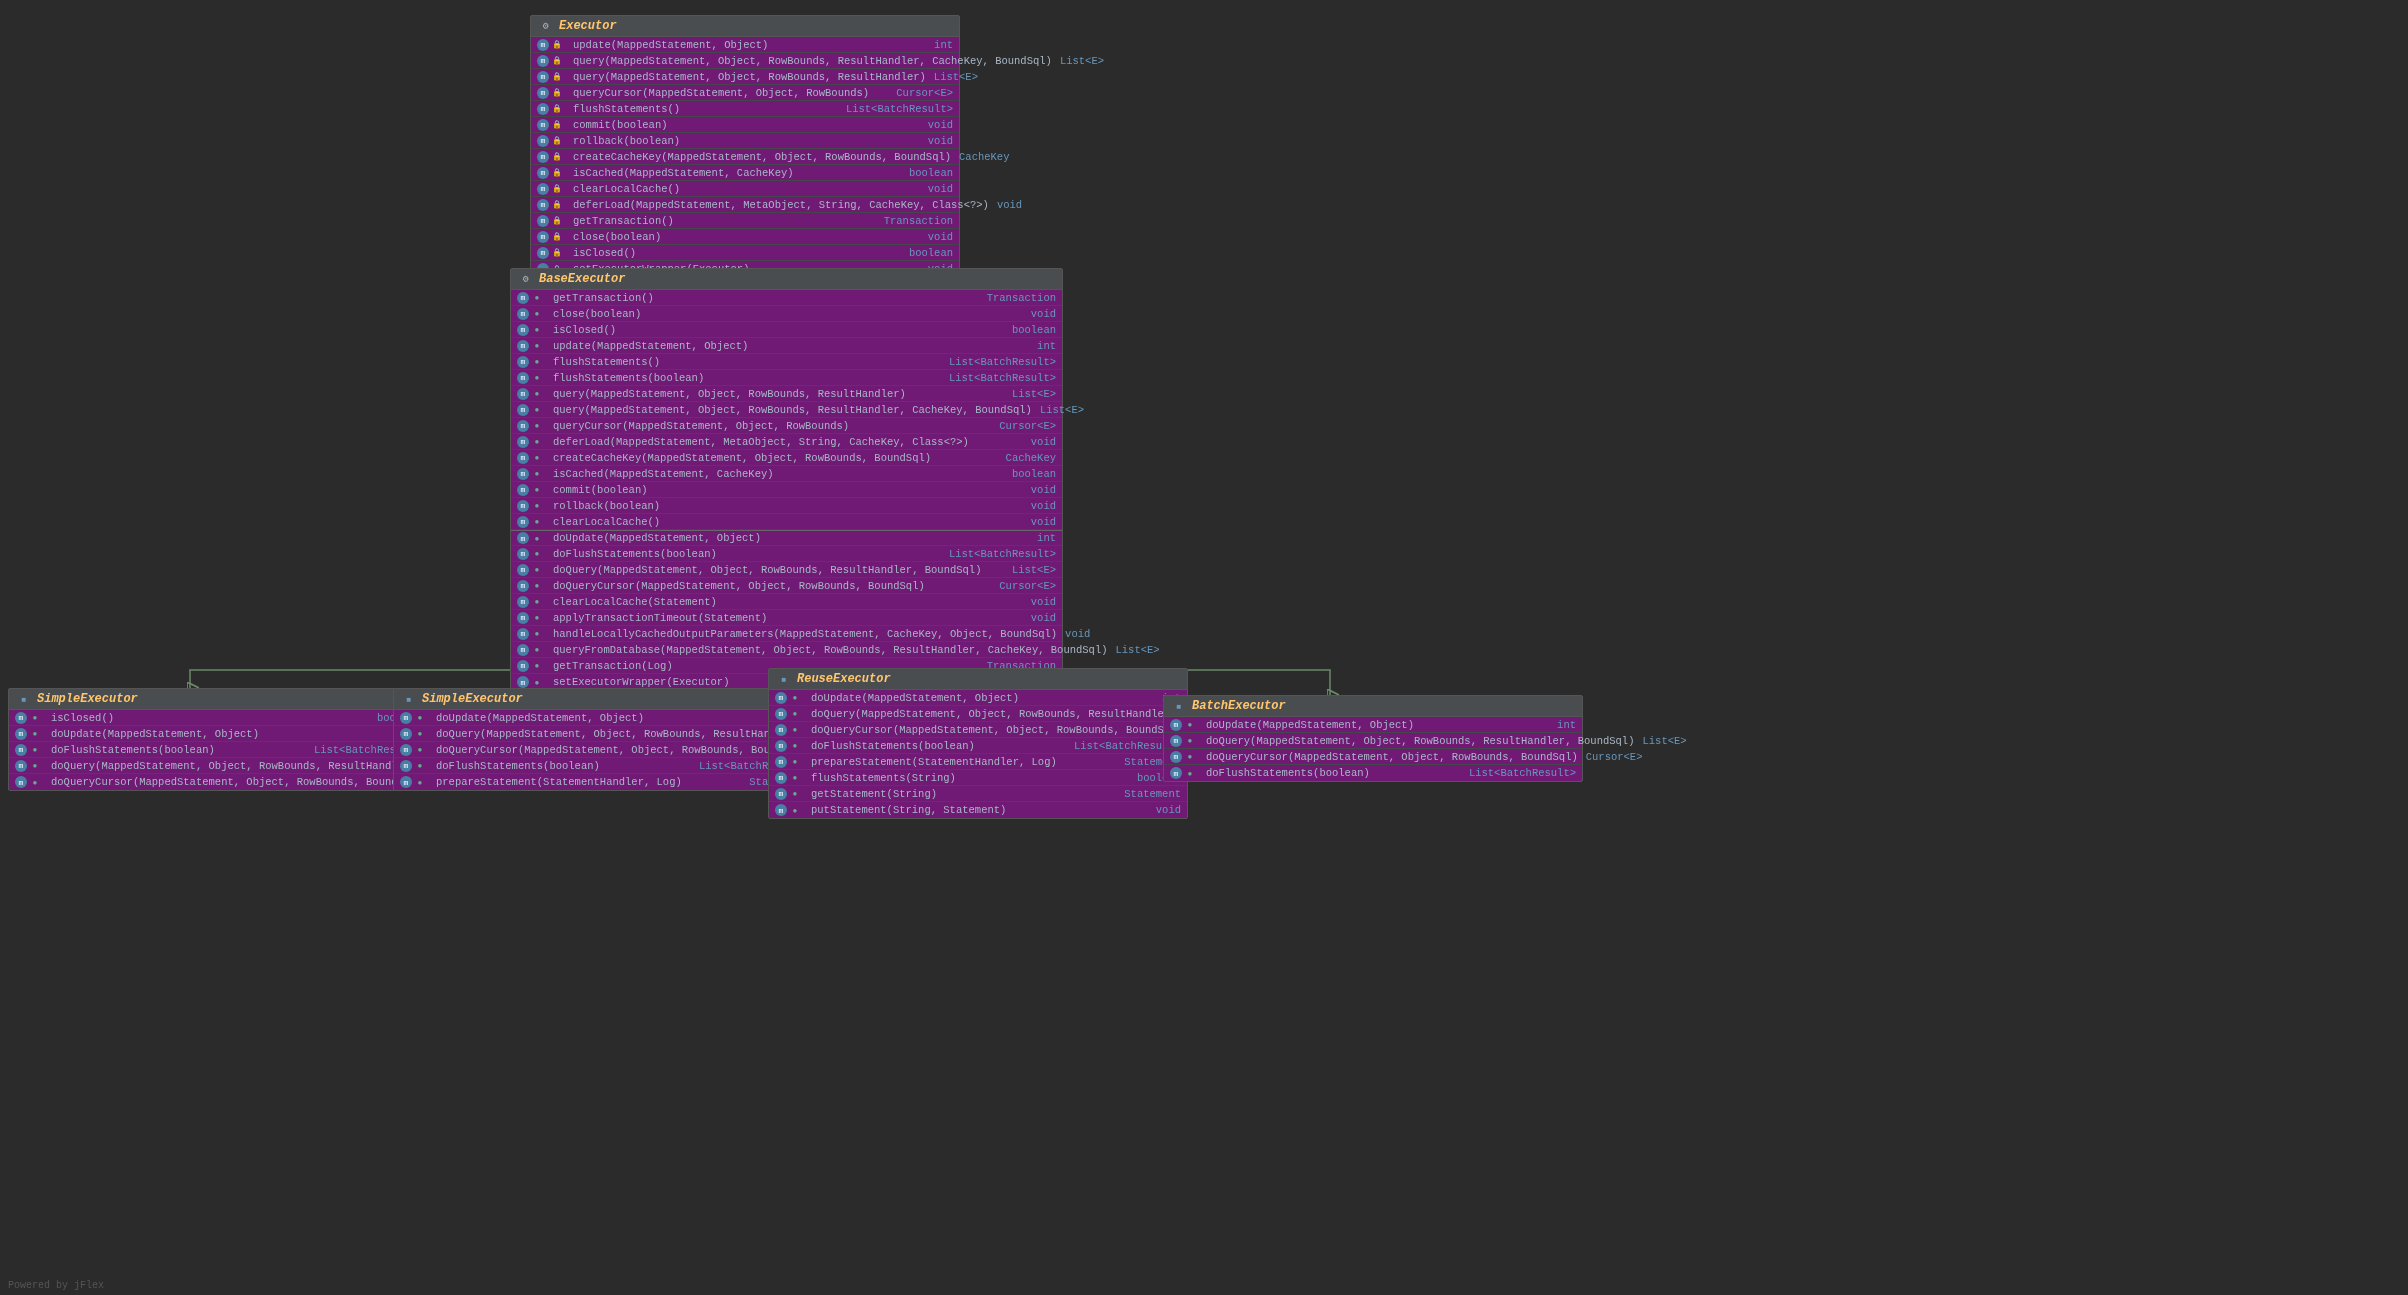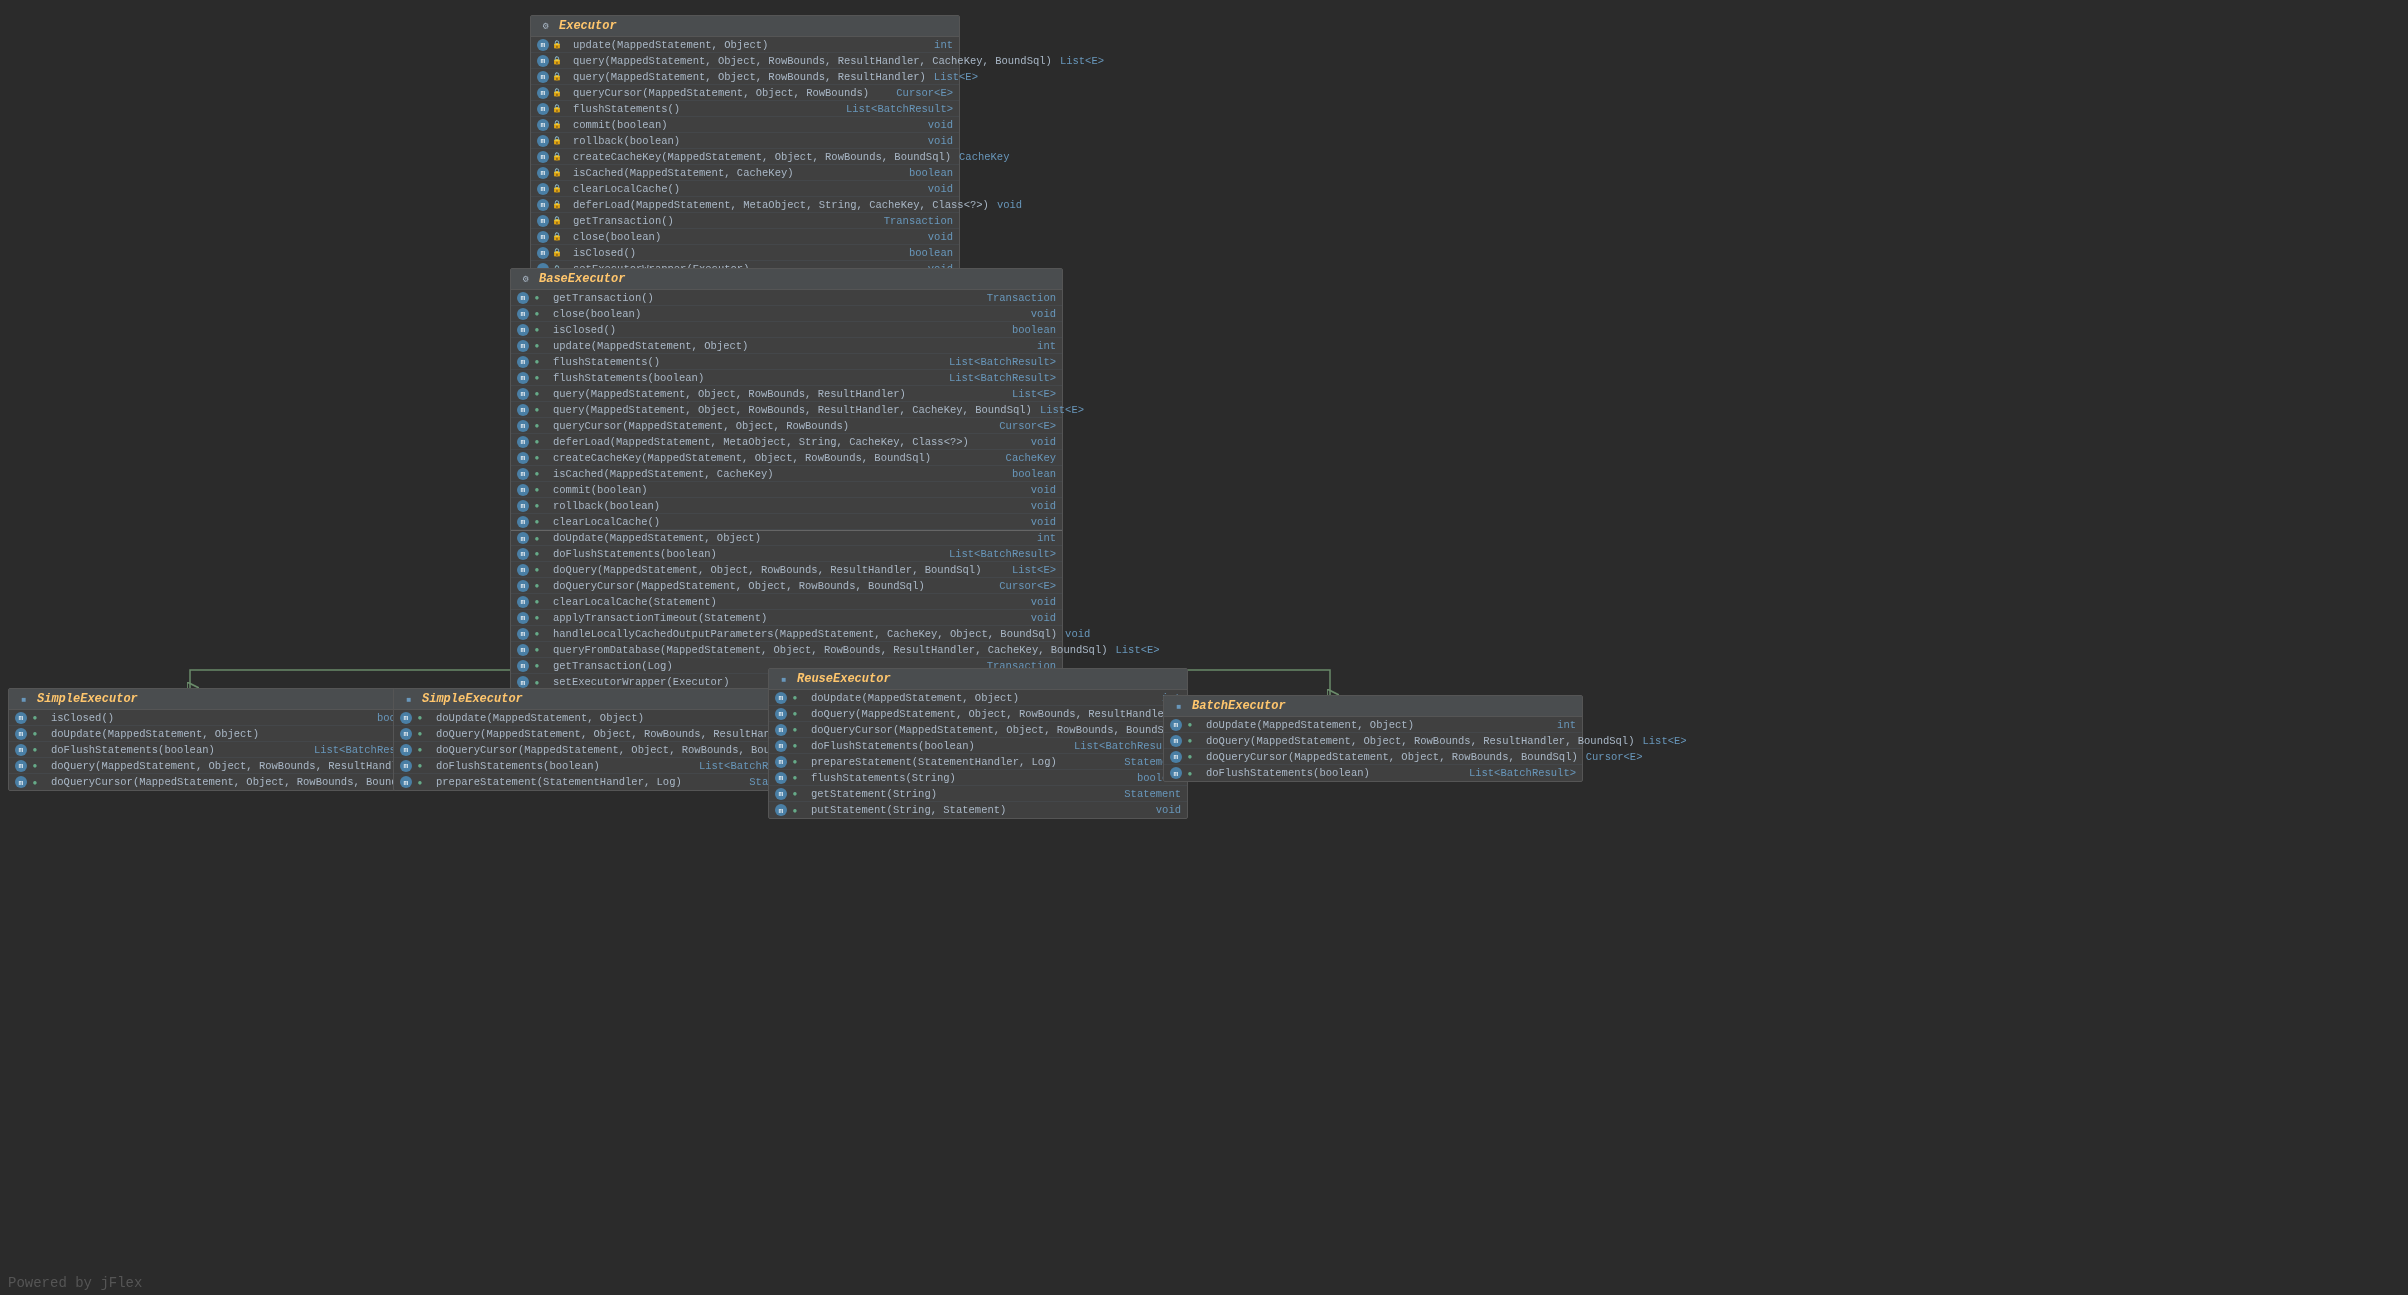--- a/index.html
+++ b/index.html
@@ -13,21 +13,21 @@
       min-height: 1295px;
       position: relative;
     }
     .diagram-canvas {
       position: relative;
       width: 2408px;
       height: 1295px;
     }
     .uml-card {
       position: absolute;
-      background: #404040;
+      background: #701a75;
       border: 1px solid #555;
       border-radius: 2px;
       min-width: 420px;
     }
     .uml-card-header {
       background: #4a4d4f;
       padding: 3px 8px;
       display: flex;
       align-items: center;
       gap: 6px;
@@ -95,21 +95,21 @@
       top: 0; left: 0;
       width: 2408px;
       height: 1295px;
       pointer-events: none;
     }
     .powered {
       position: absolute;
       bottom: 4px;
       left: 8px;
       color: #555;
-      font-size: 14px;
+      font-size: 10px;
     }
     .section-divider {
       border-top: 1px solid #666;
     }
   </style>
 </head>
 <body>
 
 <div class="diagram-canvas">
 

